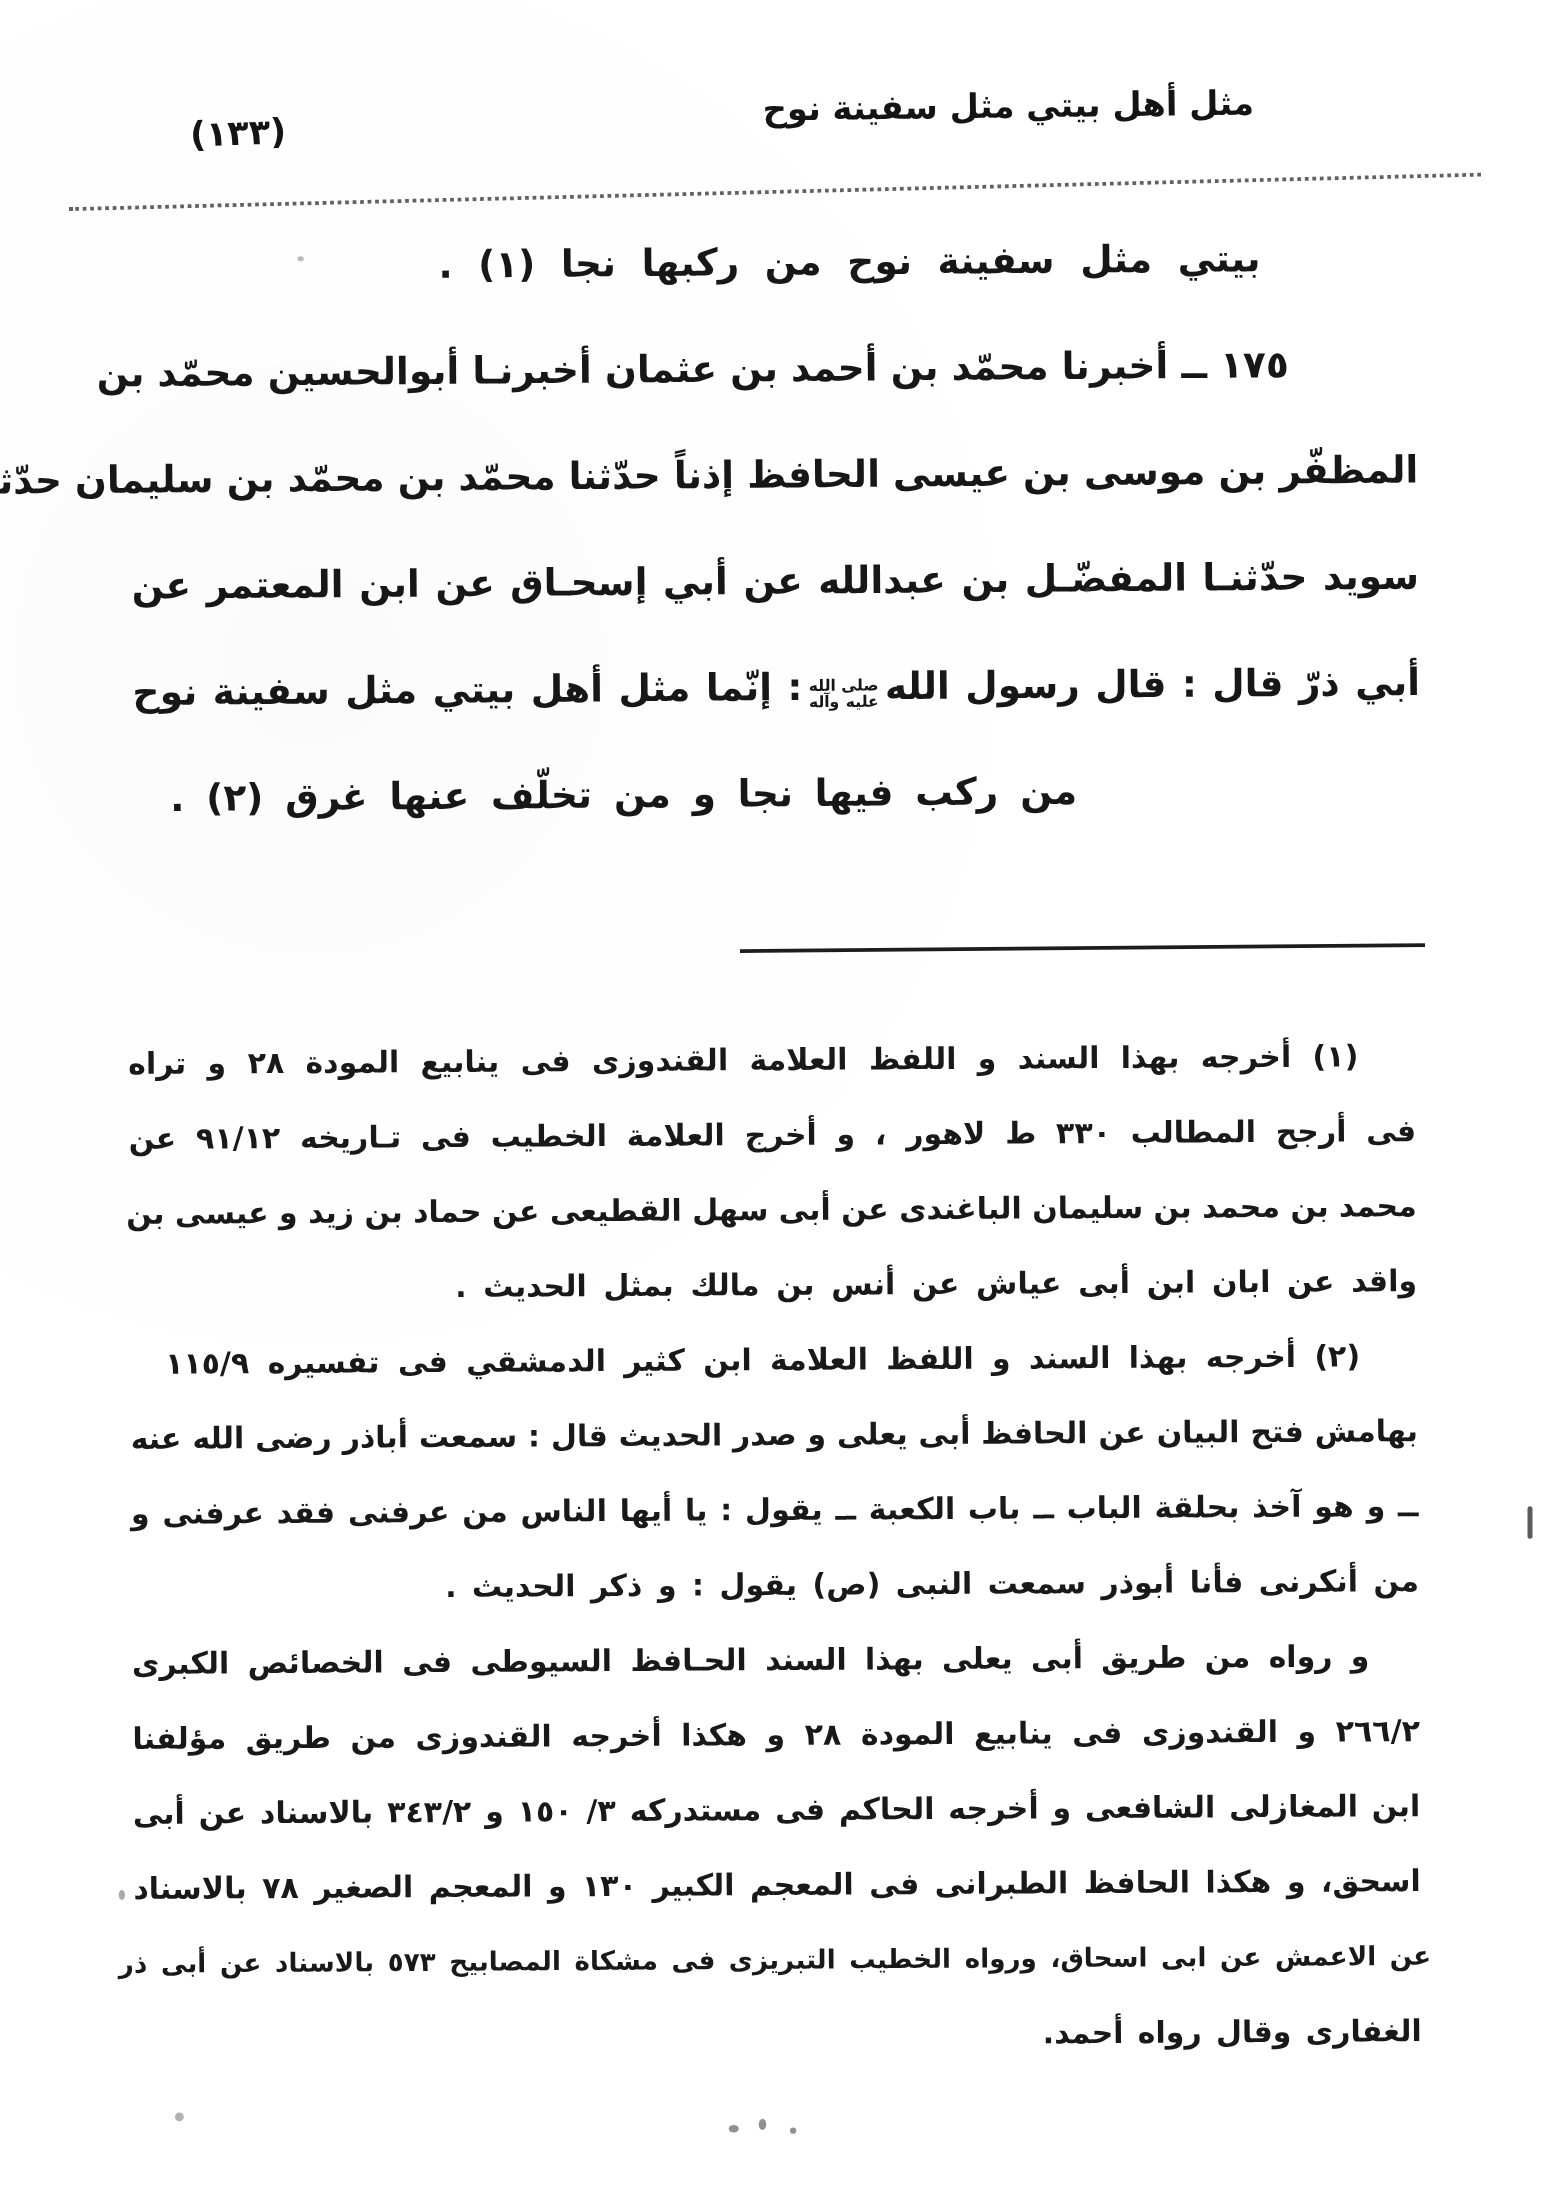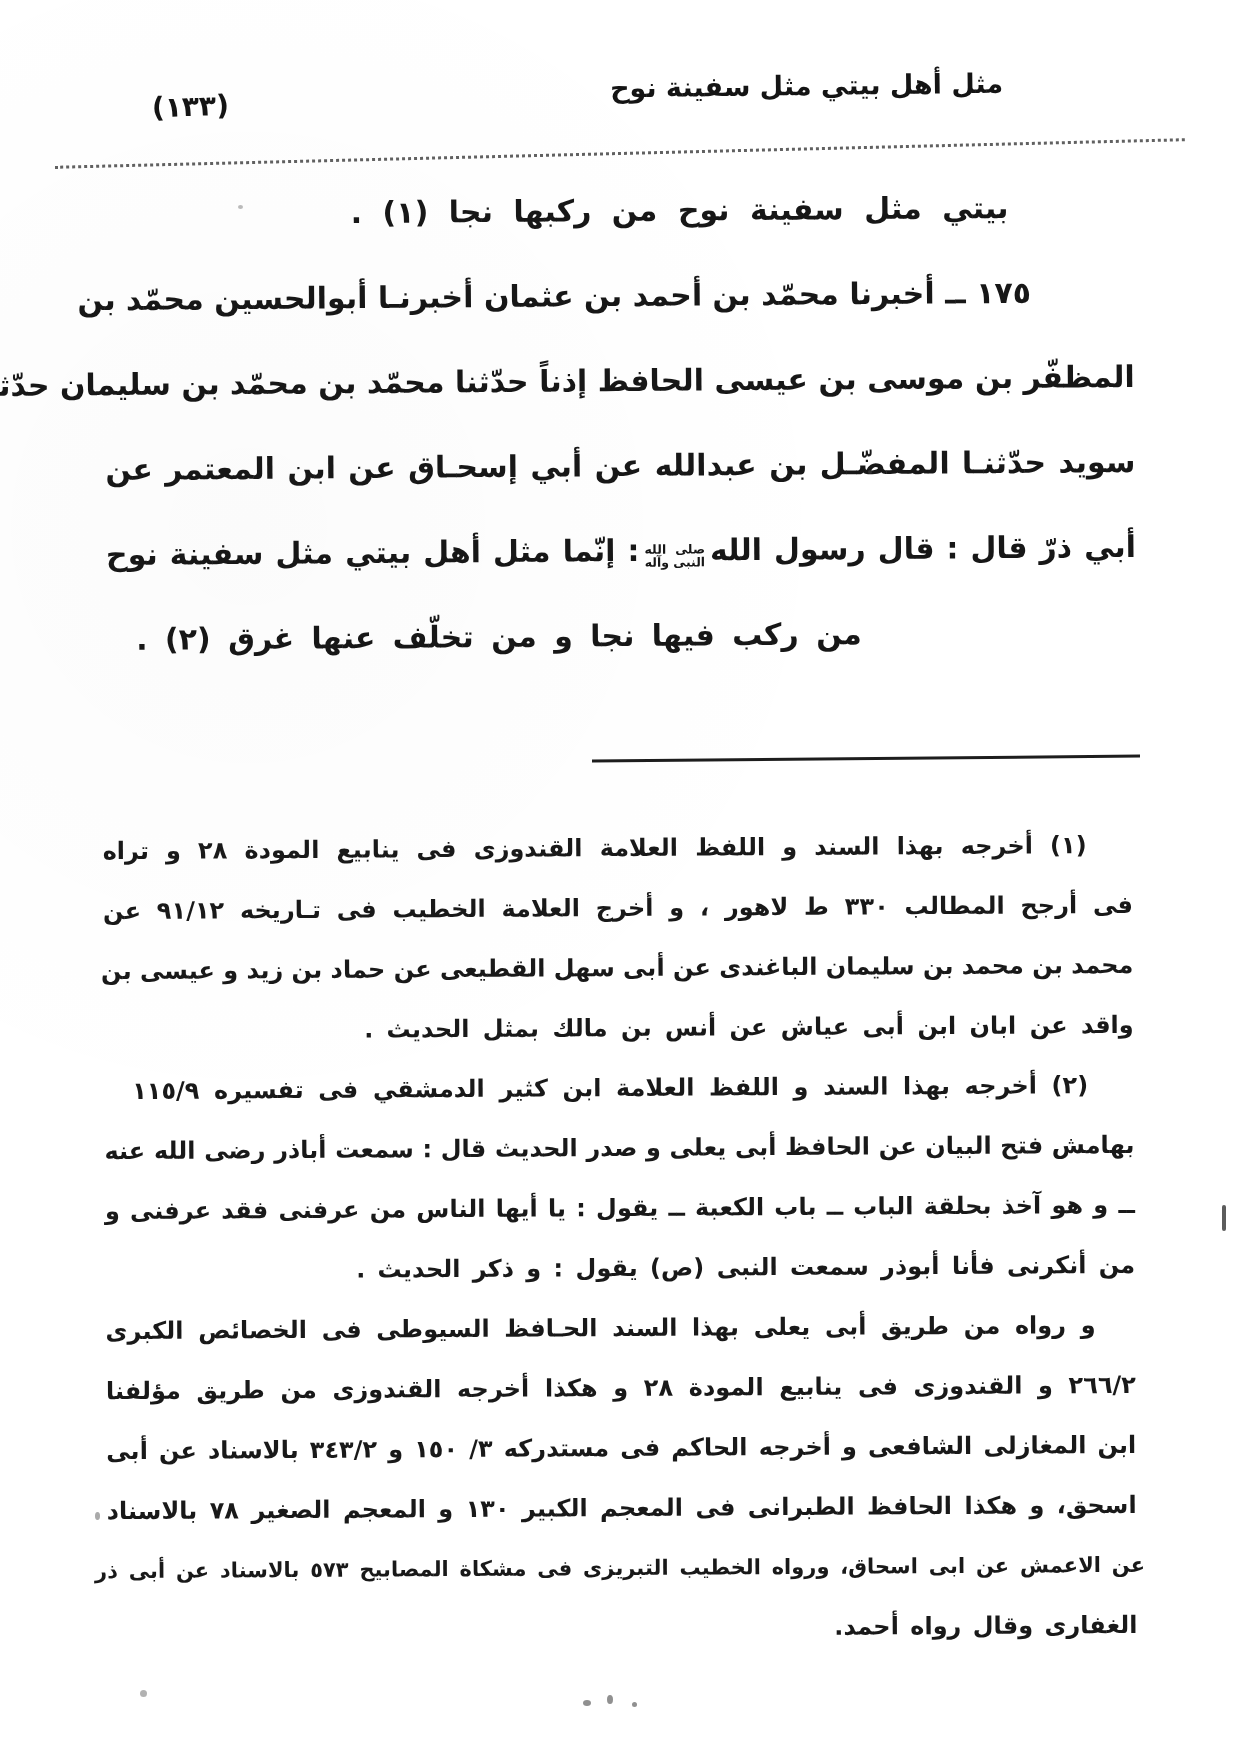--- a/index.html
+++ b/index.html
@@ -89,21 +89,21 @@
   <div class="hdr-title">مثل أهل بيتي مثل سفينة نوح</div>
   <div class="page-number">(١٣٣)</div>
   <div class="dotted-rule"></div>
 
   <div class="body-block">
     <div class="bline b1">بيتي مثل سفينة نوح من ركبها نجا (١) .</div>
     <div class="bline b2 j">١٧٥ ــ أخبرنا محمّد بن أحمد بن عثمان أخبرنـا أبوالحسين محمّد بن</div>
     <div class="bline j">المظفّر بن موسى بن عيسى الحافظ إذناً حدّثنا محمّد بن محمّد بن سليمان حدّثنا</div>
     <div class="bline j">سويد حدّثنـا المفضّـل بن عبدالله عن أبي إسحـاق عن ابن المعتمر عن</div>
     <div class="bline j">
-      <span>أبي ذرّ قال : قال رسول الله</span><span class="saw"><div>صلى الله</div><div>النبى وآله</div></span><span>: إنّما مثل أهل بيتي مثل سفينة نوح</span>
+      <span>أبي ذرّ قال : قال رسول الله</span><span class="saw"><div>صلى الله</div><div>عليه وآله</div></span><span>: إنّما مثل أهل بيتي مثل سفينة نوح</span>
     </div>
     <div class="bline b6">من ركب فيها نجا و من تخلّف عنها غرق (٢) .</div>
   </div>
 
   <div class="footnote-rule"></div>
 
   <div class="footnotes-block">
     <div class="fline f1 j">(١) أخرجه بهذا السند و اللفظ العلامة القندوزى فى ينابيع المودة ٢٨ و تراه</div>
     <div class="fline j">فى أرجح المطالب ٣٣٠ ط لاهور ، و أخرج العلامة الخطيب فى تـاريخه ٩١/١٢ عن</div>
     <div class="fline j">محمد بن محمد بن سليمان الباغندى عن أبى سهل القطيعى عن حماد بن زيد و عيسى بن</div>

